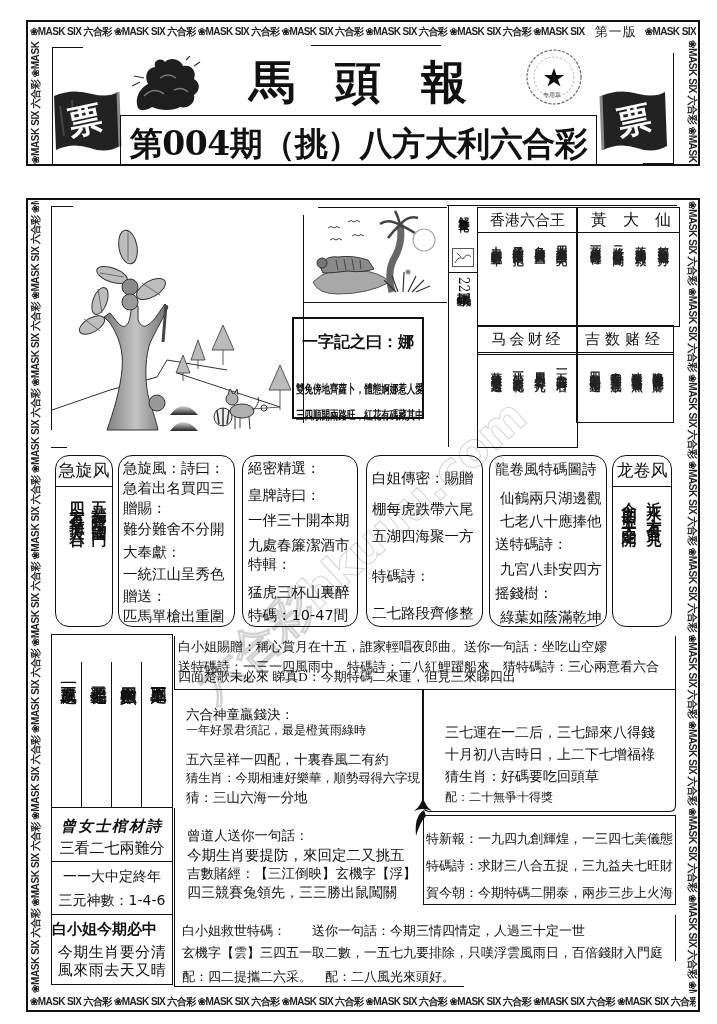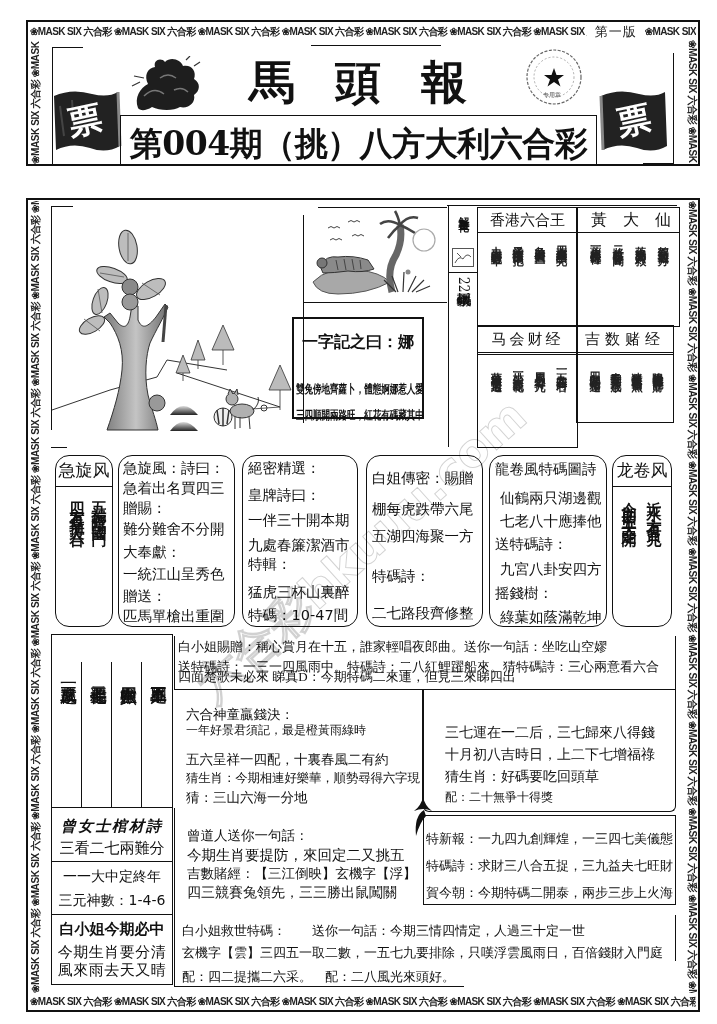--- a/index.html
+++ b/index.html
@@ -312,21 +312,21 @@
 
 <div class="a" style="left:51px;top:808px;width:122px;height:54px;border:1.6px solid #111;border-top:none;">
   <div class="a" style="left:0;right:0;top:9px;text-align:center;font:bold italic 15px 'DejaVu Serif',serif;letter-spacing:2px;white-space:nowrap;">曾女士棺材詩</div>
   <div class="a" style="left:0;right:0;top:31px;text-align:center;font:15px 'DejaVu Serif',serif;white-space:nowrap;">三看二七兩難分</div>
 </div>
 <div class="a" style="left:51px;top:862px;width:122px;height:53px;border:1.6px solid #111;border-top:none;">
   <div class="a" style="left:0;right:0;top:6px;text-align:center;font:14px 'DejaVu Sans',sans-serif;white-space:nowrap;">一一大中定終年</div>
   <div class="a" style="left:0;right:0;top:30px;text-align:center;font:14px 'DejaVu Sans',sans-serif;white-space:nowrap;">三元神數：1-4-6</div>
 </div>
 <div class="a" style="left:51px;top:915px;width:122px;height:70px;border:1.6px solid #111;border-top:none;">
-  <div class="a" style="left:0;right:0;top:5px;text-align:center;font:bold 15px 'DejaVu Sans',sans-serif;white-space:nowrap;">白小姐今期必中</div>
+  <div class="a" style="left:0;right:0;top:5px;text-align:left;font:bold 15px 'DejaVu Sans',sans-serif;white-space:nowrap;">白小姐今期必中</div>
   <div class="a" style="left:0;right:0;top:28px;text-align:center;font:15px 'DejaVu Serif',serif;letter-spacing:0.5px;white-space:nowrap;">今期生肖要分清</div>
   <div class="a" style="left:0;right:0;top:46px;text-align:center;font:15px 'DejaVu Serif',serif;letter-spacing:0.5px;white-space:nowrap;">風來雨去天又晴</div>
 </div>
 
 <div class="a" style="left:174px;top:810px;width:249px;height:95px;">
   <div class="tline" style="position:absolute;left:13px;top:17px;font-size:13.5px;">曾道人送你一句話：</div>
   <div class="tline" style="position:absolute;left:13px;top:36px;font-size:14.5px;">今期生肖要提防，來回定二又挑五</div>
   <div class="tline" style="position:absolute;left:13px;top:55px;font-size:13.5px;">吉數賭經：【三江倒映】玄機字【浮】</div>
   <div class="tline" style="position:absolute;left:13px;top:74px;font-size:14px;">四三競賽兔領先，三三勝出鼠闖關</div>
 </div>

